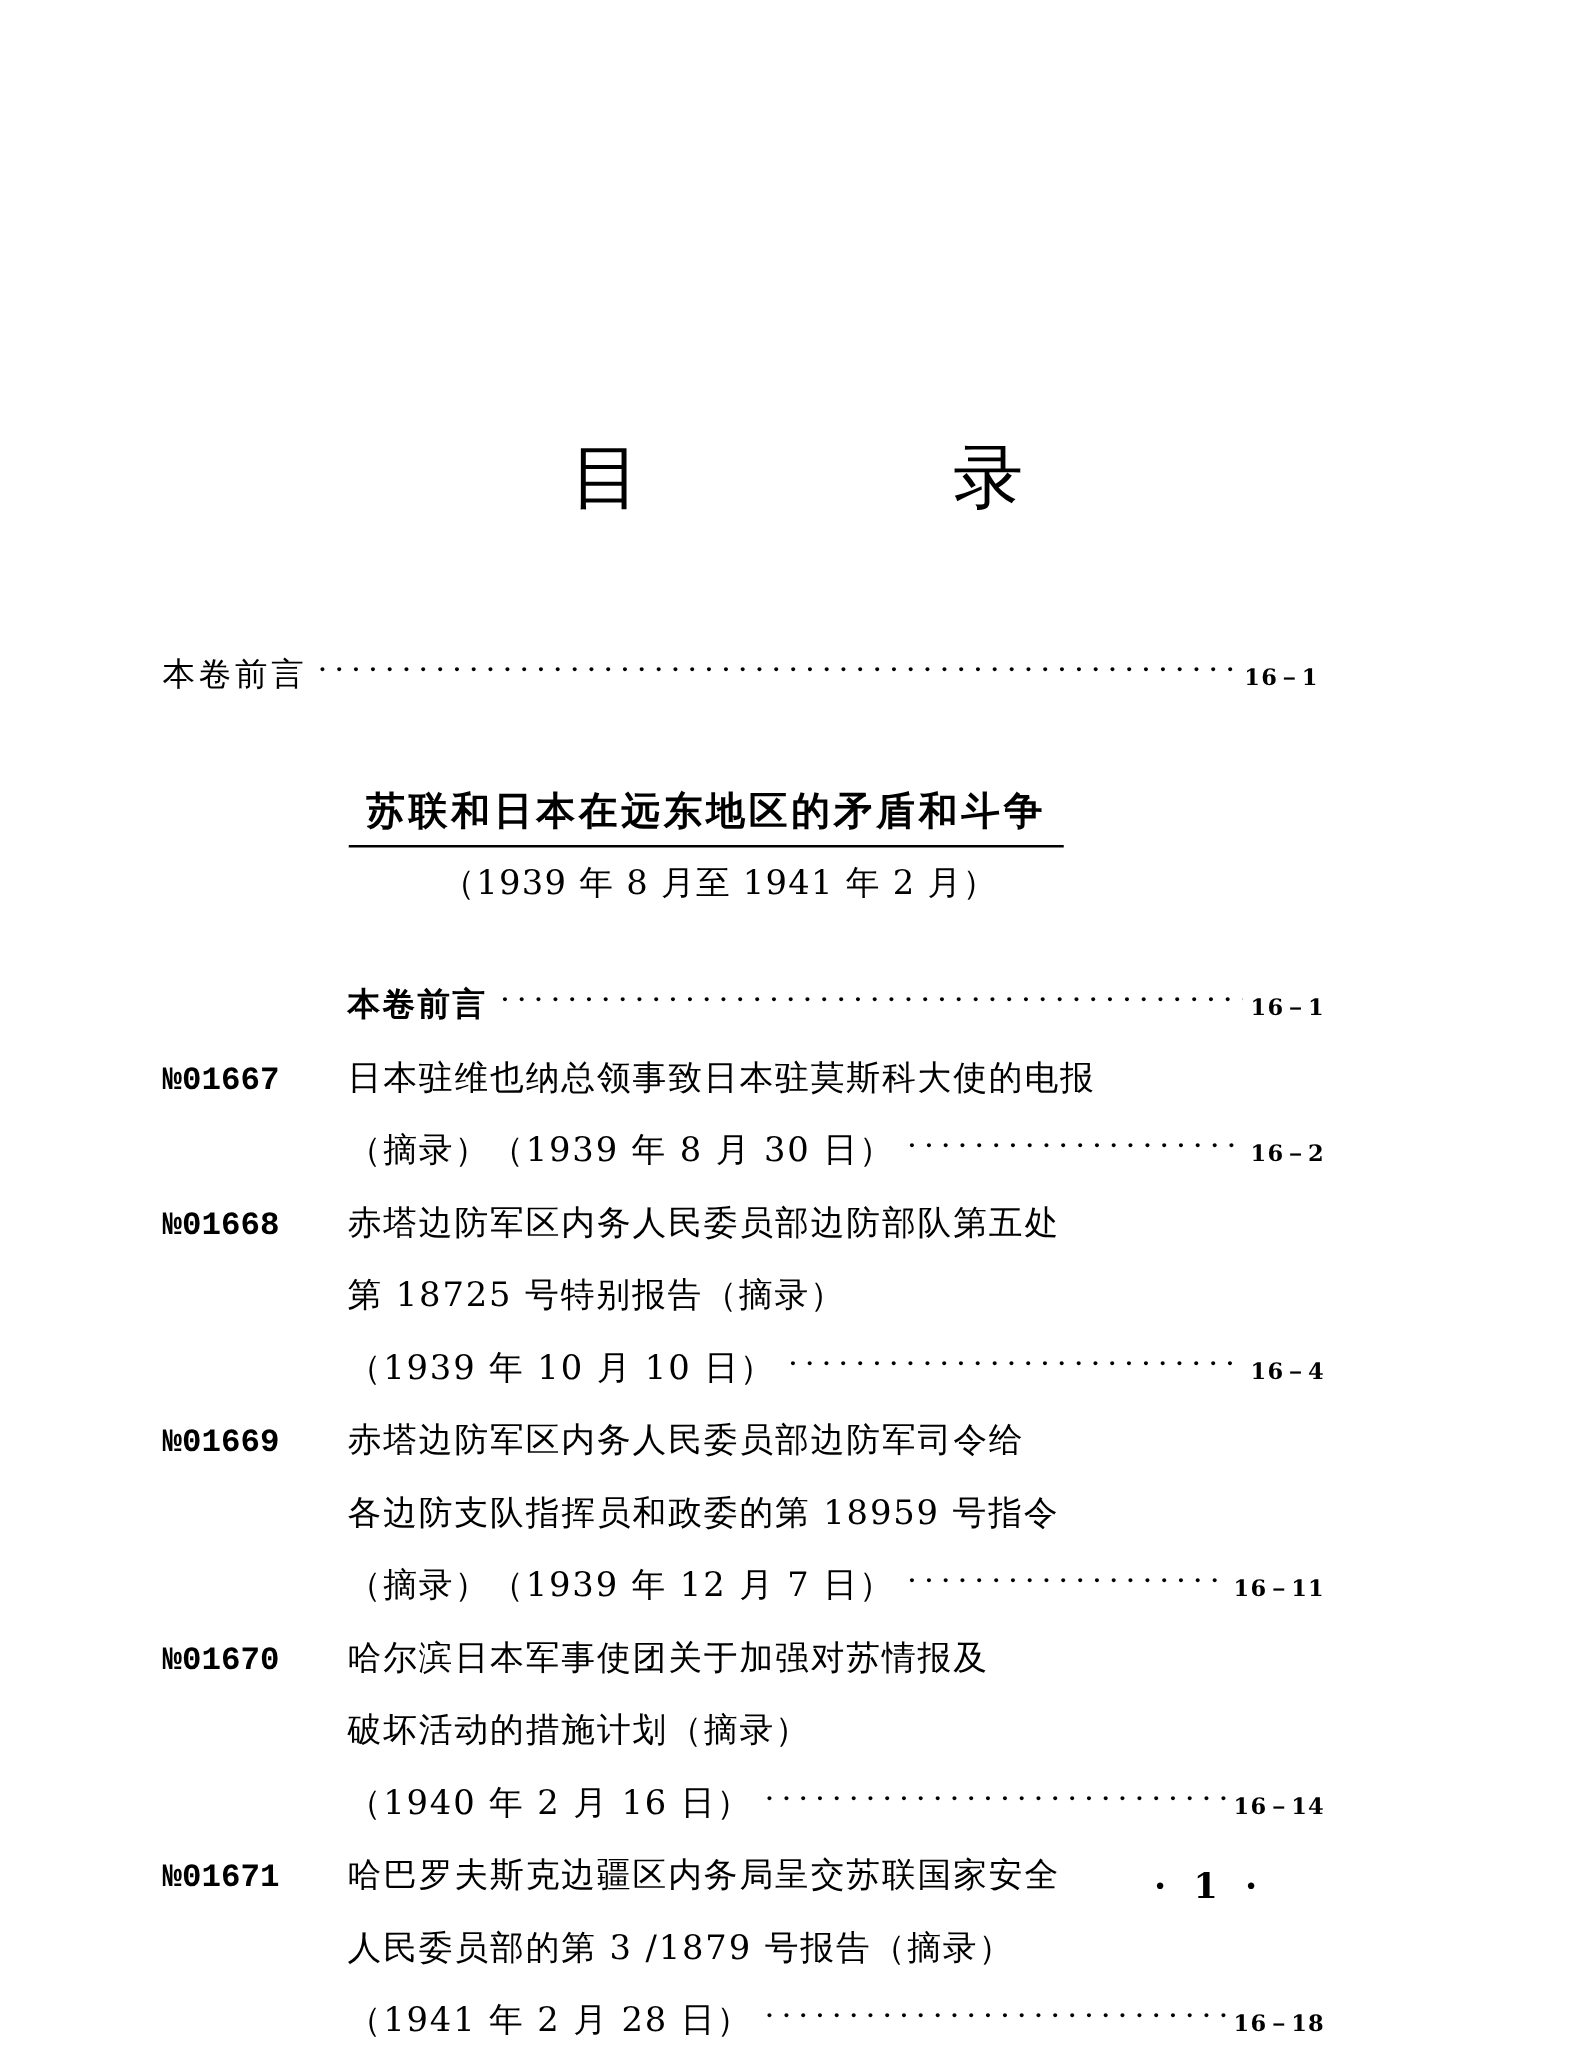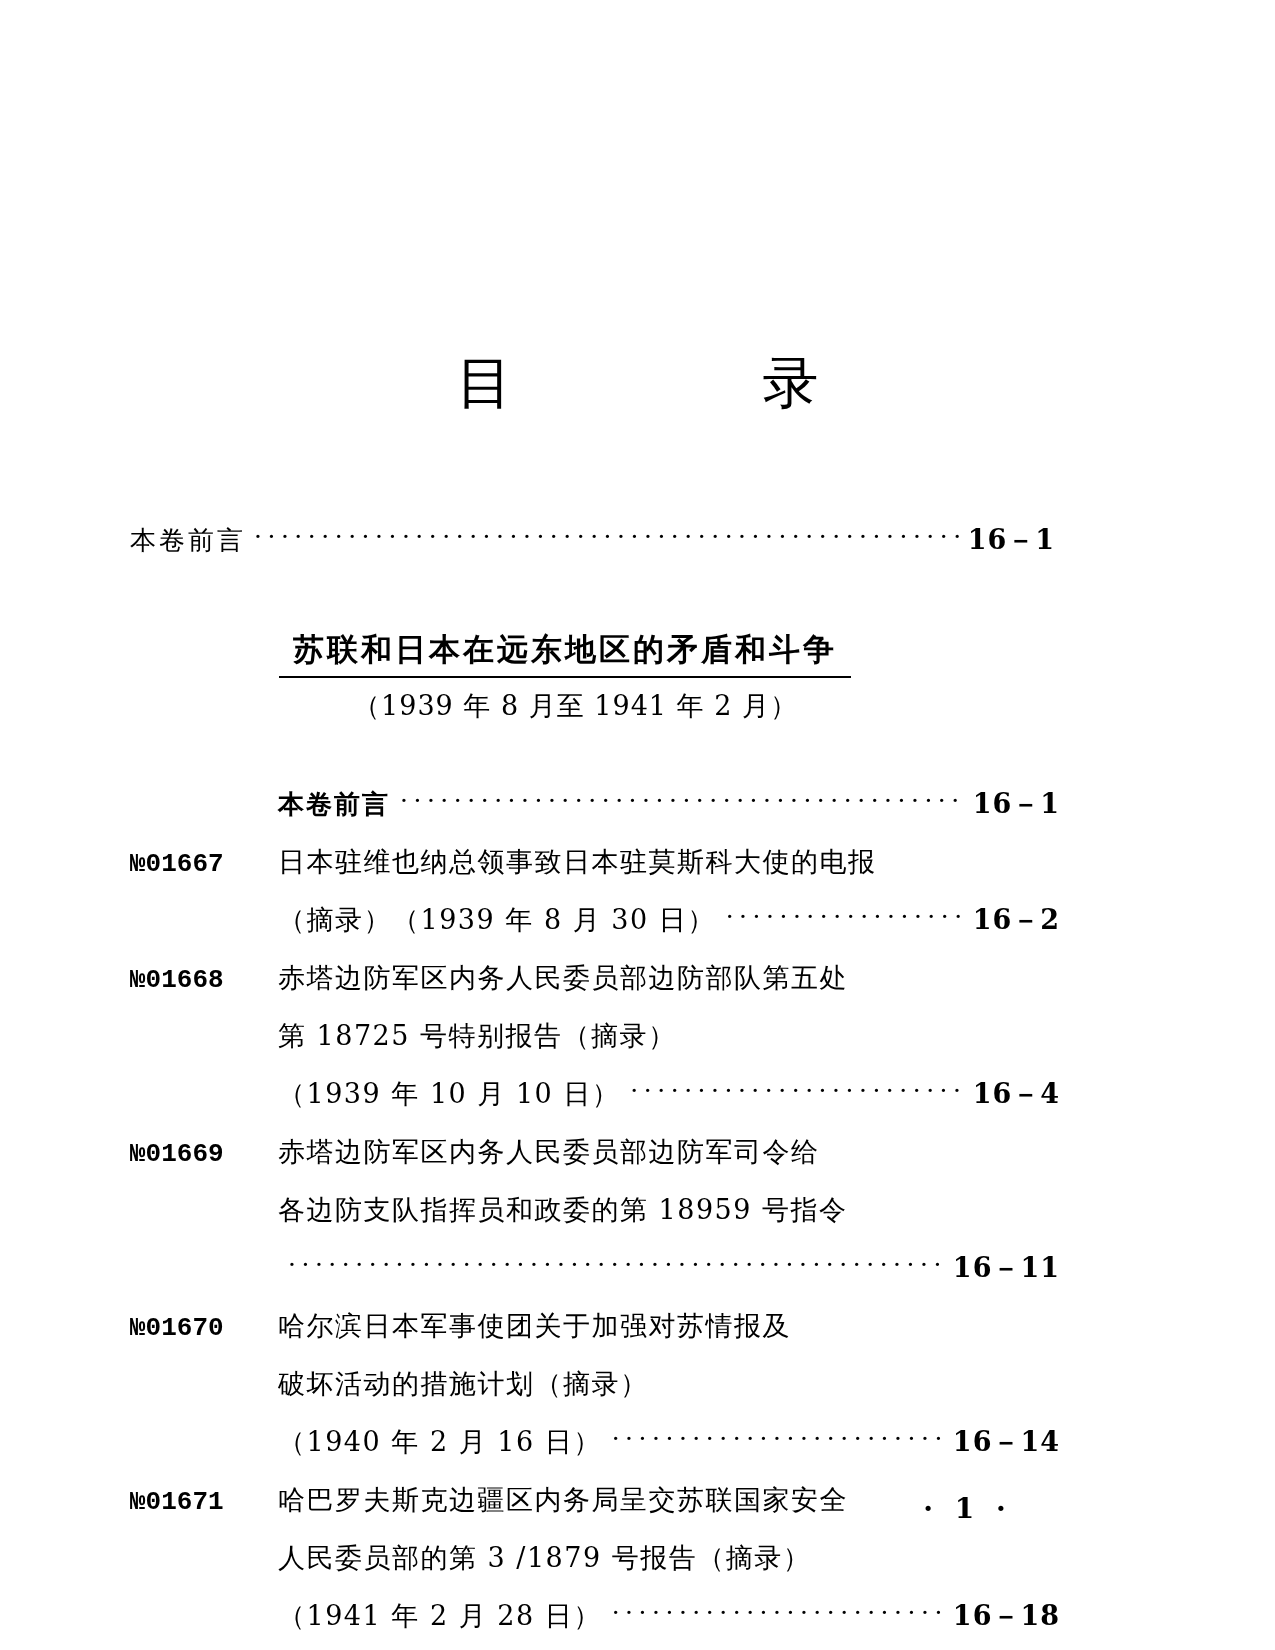--- a/index.html
+++ b/index.html
@@ -63,21 +63,21 @@
     letter-spacing: 5.5px;
     color: #000;
     position: relative;
     top: -4px;
   }
   .leader::after {
     content: "····························································································································";
   }
   .pageref {
     font-weight: bold;
-    font-size: 27px;
+    font-size: 18px;
     white-space: nowrap;
     font-family: "DejaVu Serif", "Liberation Serif", serif;
     letter-spacing: 1px;
   }
 
   
   .section-heading {
     position: absolute;
     left: 0;
     top: 630px;
@@ -222,20 +222,21 @@
         <div class="toc-line no-leader">
           <span class="toc-num">№01669</span>
           <span class="toc-text">赤塔边防军区内务人民委员部边防军司令给</span>
         </div>
         <div class="toc-line no-leader">
           <span class="toc-num blank"></span>
           <span class="toc-text">各边防支队指挥员和政委的第 18959 号指令</span>
         </div>
         <div class="toc-line">
           <span class="toc-num blank"></span>
+          <span class="toc-text">（摘录）（1939 年 12 月 7 日）</span>
           <span class="leader"></span>
           <span class="pageref">16－11</span>
         </div>
       </div>
       <div class="toc-entry">
         <div class="toc-line no-leader">
           <span class="toc-num">№01670</span>
           <span class="toc-text">哈尔滨日本军事使团关于加强对苏情报及</span>
         </div>
         <div class="toc-line no-leader">

